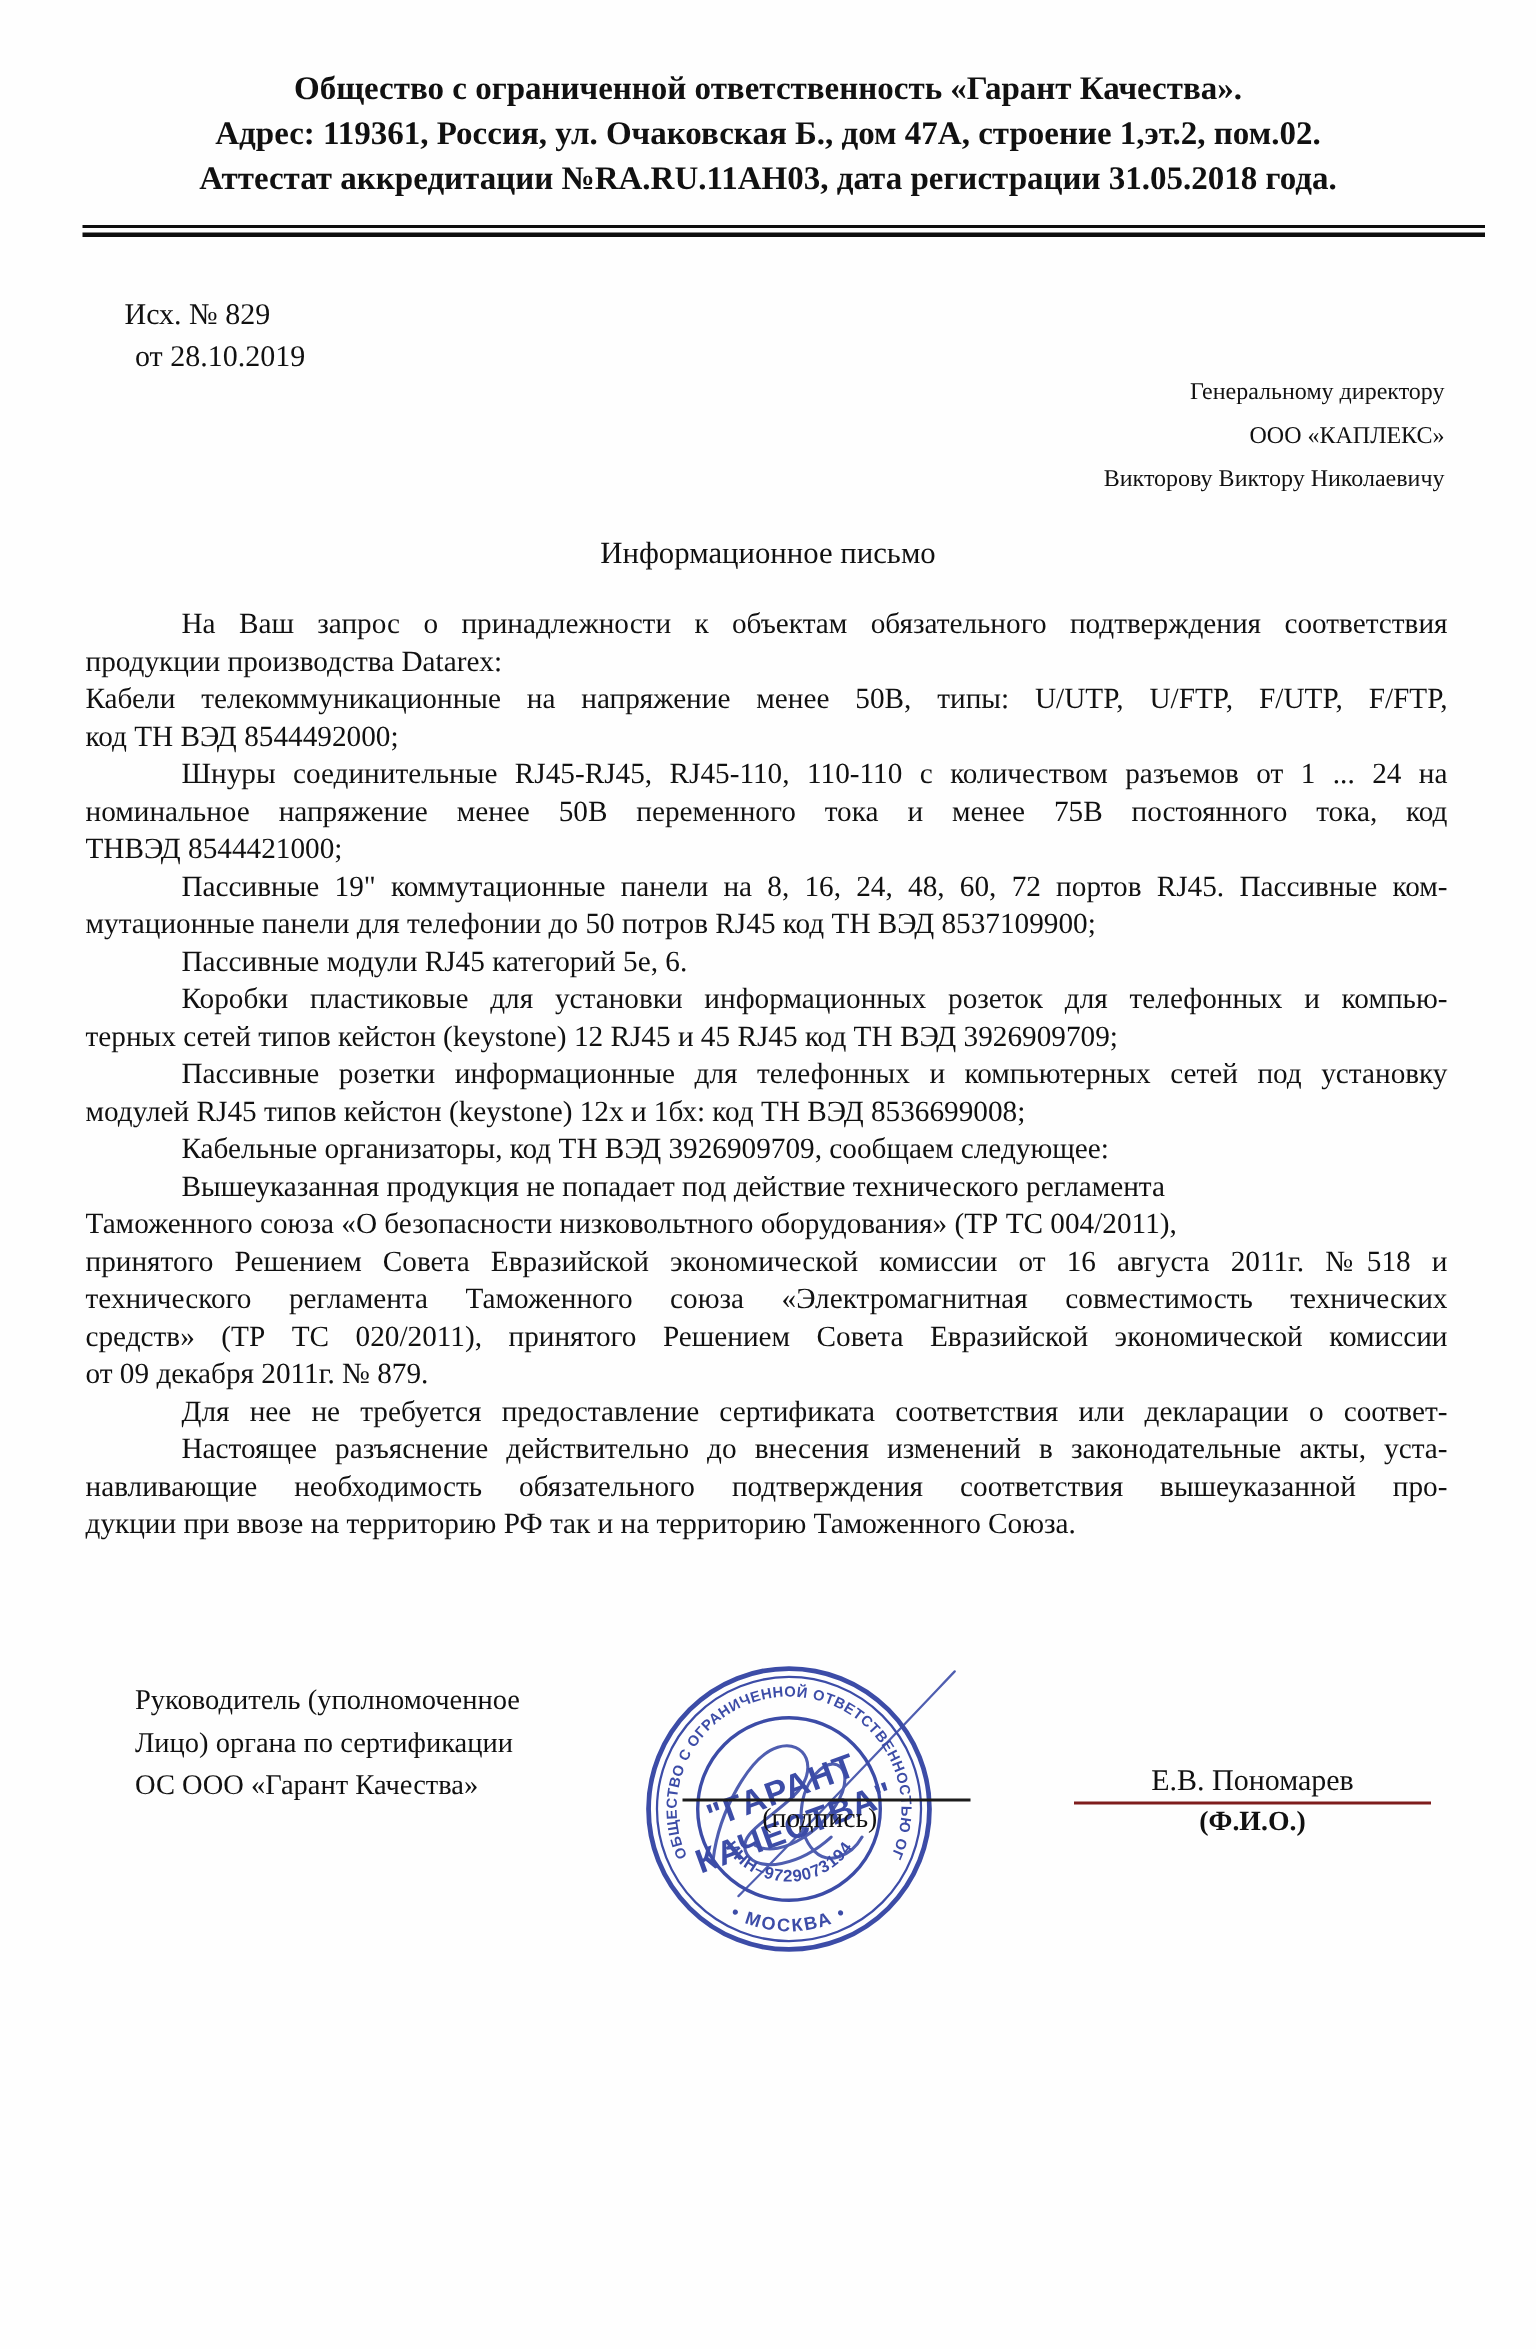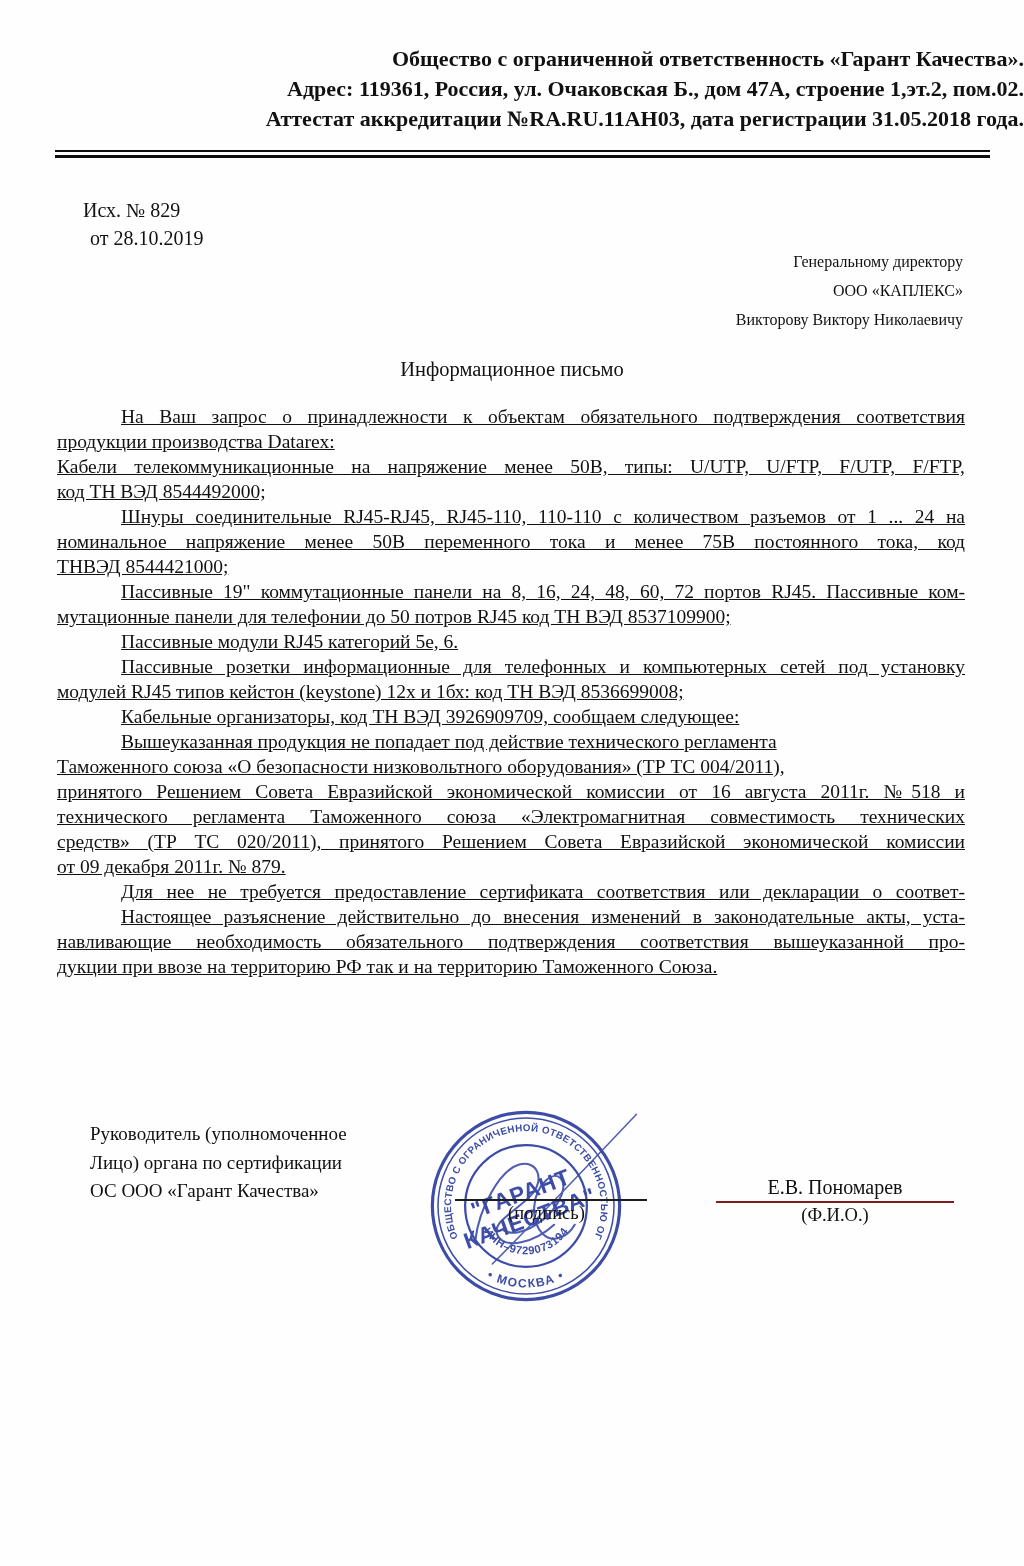--- a/index.html
+++ b/index.html
@@ -1,56 +1,56 @@
 <!DOCTYPE html>
 <html style="--stamp-color: #2c3da0;"><head>
 <meta charset="utf-8">
 <style>
   html,body{margin:0;padding:0;background:#ffffff;}
   .page{
     position:relative;width:1024px;height:1566px;background:#fefefe;
     font-family:"Liberation Serif","DejaVu Serif",serif;color:#111;overflow:hidden;
   }
   
-  .letterhead{position:absolute;top:44px;left:0;width:100%;text-align:right;
+  .letterhead{position:absolute;top:44px;left:0;width:100%;text-align:center;
     font-weight:bold;font-size:22px;line-height:30px;}
   .rule{position:absolute;top:150px;left:55px;width:935px;height:3px;
     border-top:2px solid #0e0e0e;border-bottom:3px solid #0e0e0e;}
   
   .ref{position:absolute;left:83px;top:196px;font-size:20px;line-height:28px;}
   .ref .date{padding-left:7px;}
   
   .addressee{position:absolute;right:61px;top:248px;text-align:right;
     font-size:16px;line-height:28.8px;}
   
   .title{position:absolute;top:358px;left:0;width:100%;text-align:center;
     font-weight:normal;font-size:20.5px;}
   
   .body-text{position:absolute;left:57px;top:404px;width:908px;}
-  .bline{min-height:25px;line-height:25px;font-size:19.5px;white-space:normal;text-decoration:underline;}
+  .bline{min-height:25px;line-height:25px;font-size:19.5px;white-space:normal;}
   .bline.just{text-align:justify;text-align-last:justify;}
   .bline.ind{text-indent:64px;}
   
   .sig-left{position:absolute;left:90px;top:1120px;width:340px;
     font-size:19px;line-height:28.5px;}
   .stamp-wrap{position:absolute;left:423px;top:1103px;width:206px;height:206px;z-index:2;}
   .stamp-svg{width:206px;height:206px;overflow:visible;color:var(--stamp-color,#2c3da0);opacity:.92;}
   .stamp-svg text{fill:currentColor;font-family:"Liberation Sans","DejaVu Sans",sans-serif;}
   .stamp-svg .ringtxt{font-size:10.5px;font-weight:bold;letter-spacing:.4px;}
   .stamp-svg .citytxt{font-size:13px;font-weight:bold;letter-spacing:1.5px;}
   .stamp-svg .inntxt{font-size:12px;font-weight:bold;letter-spacing:.6px;}
   .stamp-svg .centertxt{font-size:24px;font-weight:bold;letter-spacing:1px;}
   .sign-line{position:absolute;left:455px;top:1199px;width:192px;height:2px;
     background:#1c1c1c;z-index:3;}
   .sign-label{position:absolute;left:468px;top:1203px;width:157px;text-align:center;
     font-size:18.5px;z-index:3;}
   .name-line{position:absolute;left:716px;top:1171px;width:238px;height:30px;
     border-bottom:2px solid #7f1d1d;text-align:center;line-height:32px;font-size:20px;}
   .name-label{position:absolute;left:716px;top:1205px;width:238px;text-align:center;
-    font-size:18.5px;}
+    font-size:18.5px;font-weight:bold;}
 </style>
 </head>
 <body>
 
 <div class="page">
 
   <div class="letterhead">
     <div>Общество с ограниченной ответственность «Гарант Качества».</div>
     <div>Адрес: 119361, Россия, ул. Очаковская Б., дом 47А, строение 1,эт.2, пом.02.</div>
     <div>Аттестат аккредитации №RA.RU.11АН03, дата регистрации 31.05.2018 года.</div>
@@ -84,20 +84,24 @@
         <div class="bline just ind">Шнуры соединительные RJ45-RJ45, RJ45-110, 110-110 с количеством разъемов от 1 ... 24 на</div>
         <div class="bline just">номинальное напряжение менее 50В переменного тока и менее 75В постоянного тока, код</div>
         <div class="bline">ТНВЭД 8544421000;</div>
       </div>
       <div>
         <div class="bline just ind">Пассивные 19" коммутационные панели на 8, 16, 24, 48, 60, 72 портов RJ45. Пассивные ком-</div>
         <div class="bline">мутационные панели для телефонии до 50 потров RJ45 код ТН ВЭД 8537109900;</div>
       </div>
       <div>
         <div class="bline ind">Пассивные модули RJ45 категорий 5е, 6.</div>
+      </div>
+      <div>
+        <div class="bline just ind">Коробки пластиковые для установки информационных розеток для телефонных и компью-</div>
+        <div class="bline">терных сетей типов кейстон (keystone) 12 RJ45 и 45 RJ45 код ТН ВЭД 3926909709;</div>
       </div>
       <div>
         <div class="bline just ind">Пассивные розетки информационные для телефонных и компьютерных сетей под установку</div>
         <div class="bline">модулей RJ45 типов кейстон (keystone) 12х и 1бх: код ТН ВЭД 8536699008;</div>
       </div>
       <div>
         <div class="bline ind">Кабельные организаторы, код ТН ВЭД 3926909709, сообщаем следующее:</div>
       </div>
       <div>
         <div class="bline ind">Вышеуказанная продукция не попадает под действие технического регламента</div>

